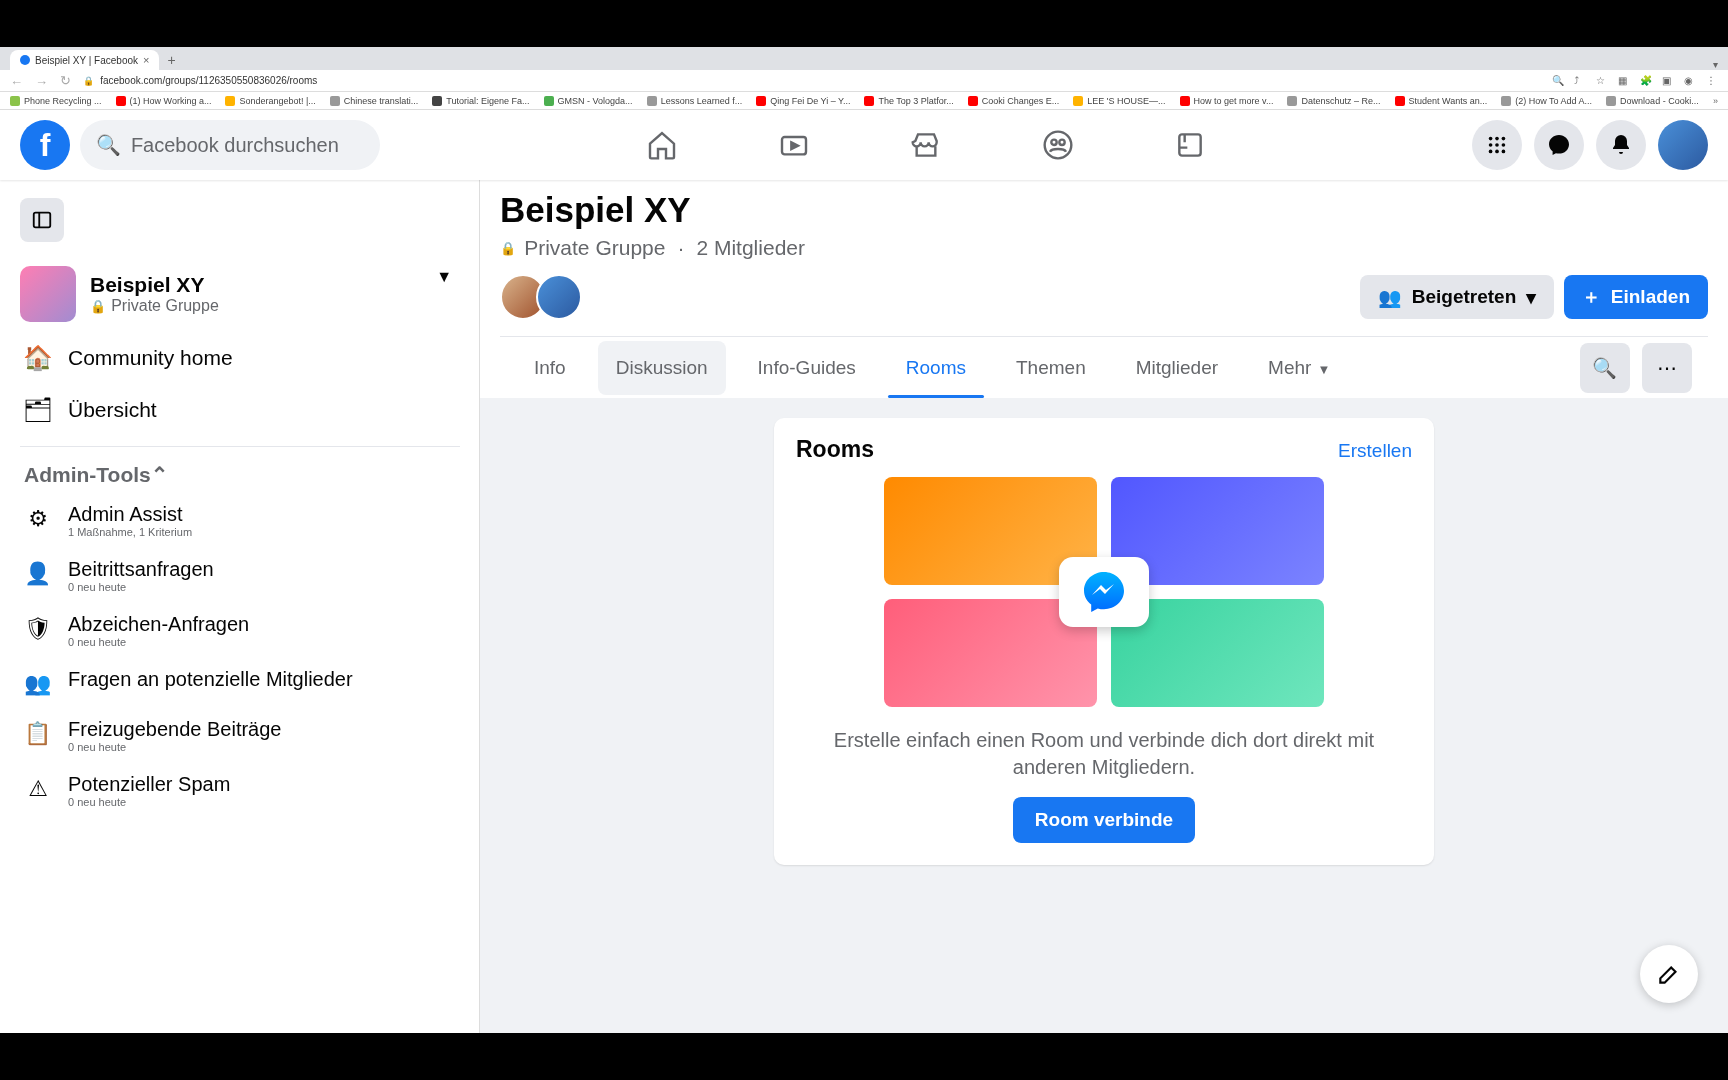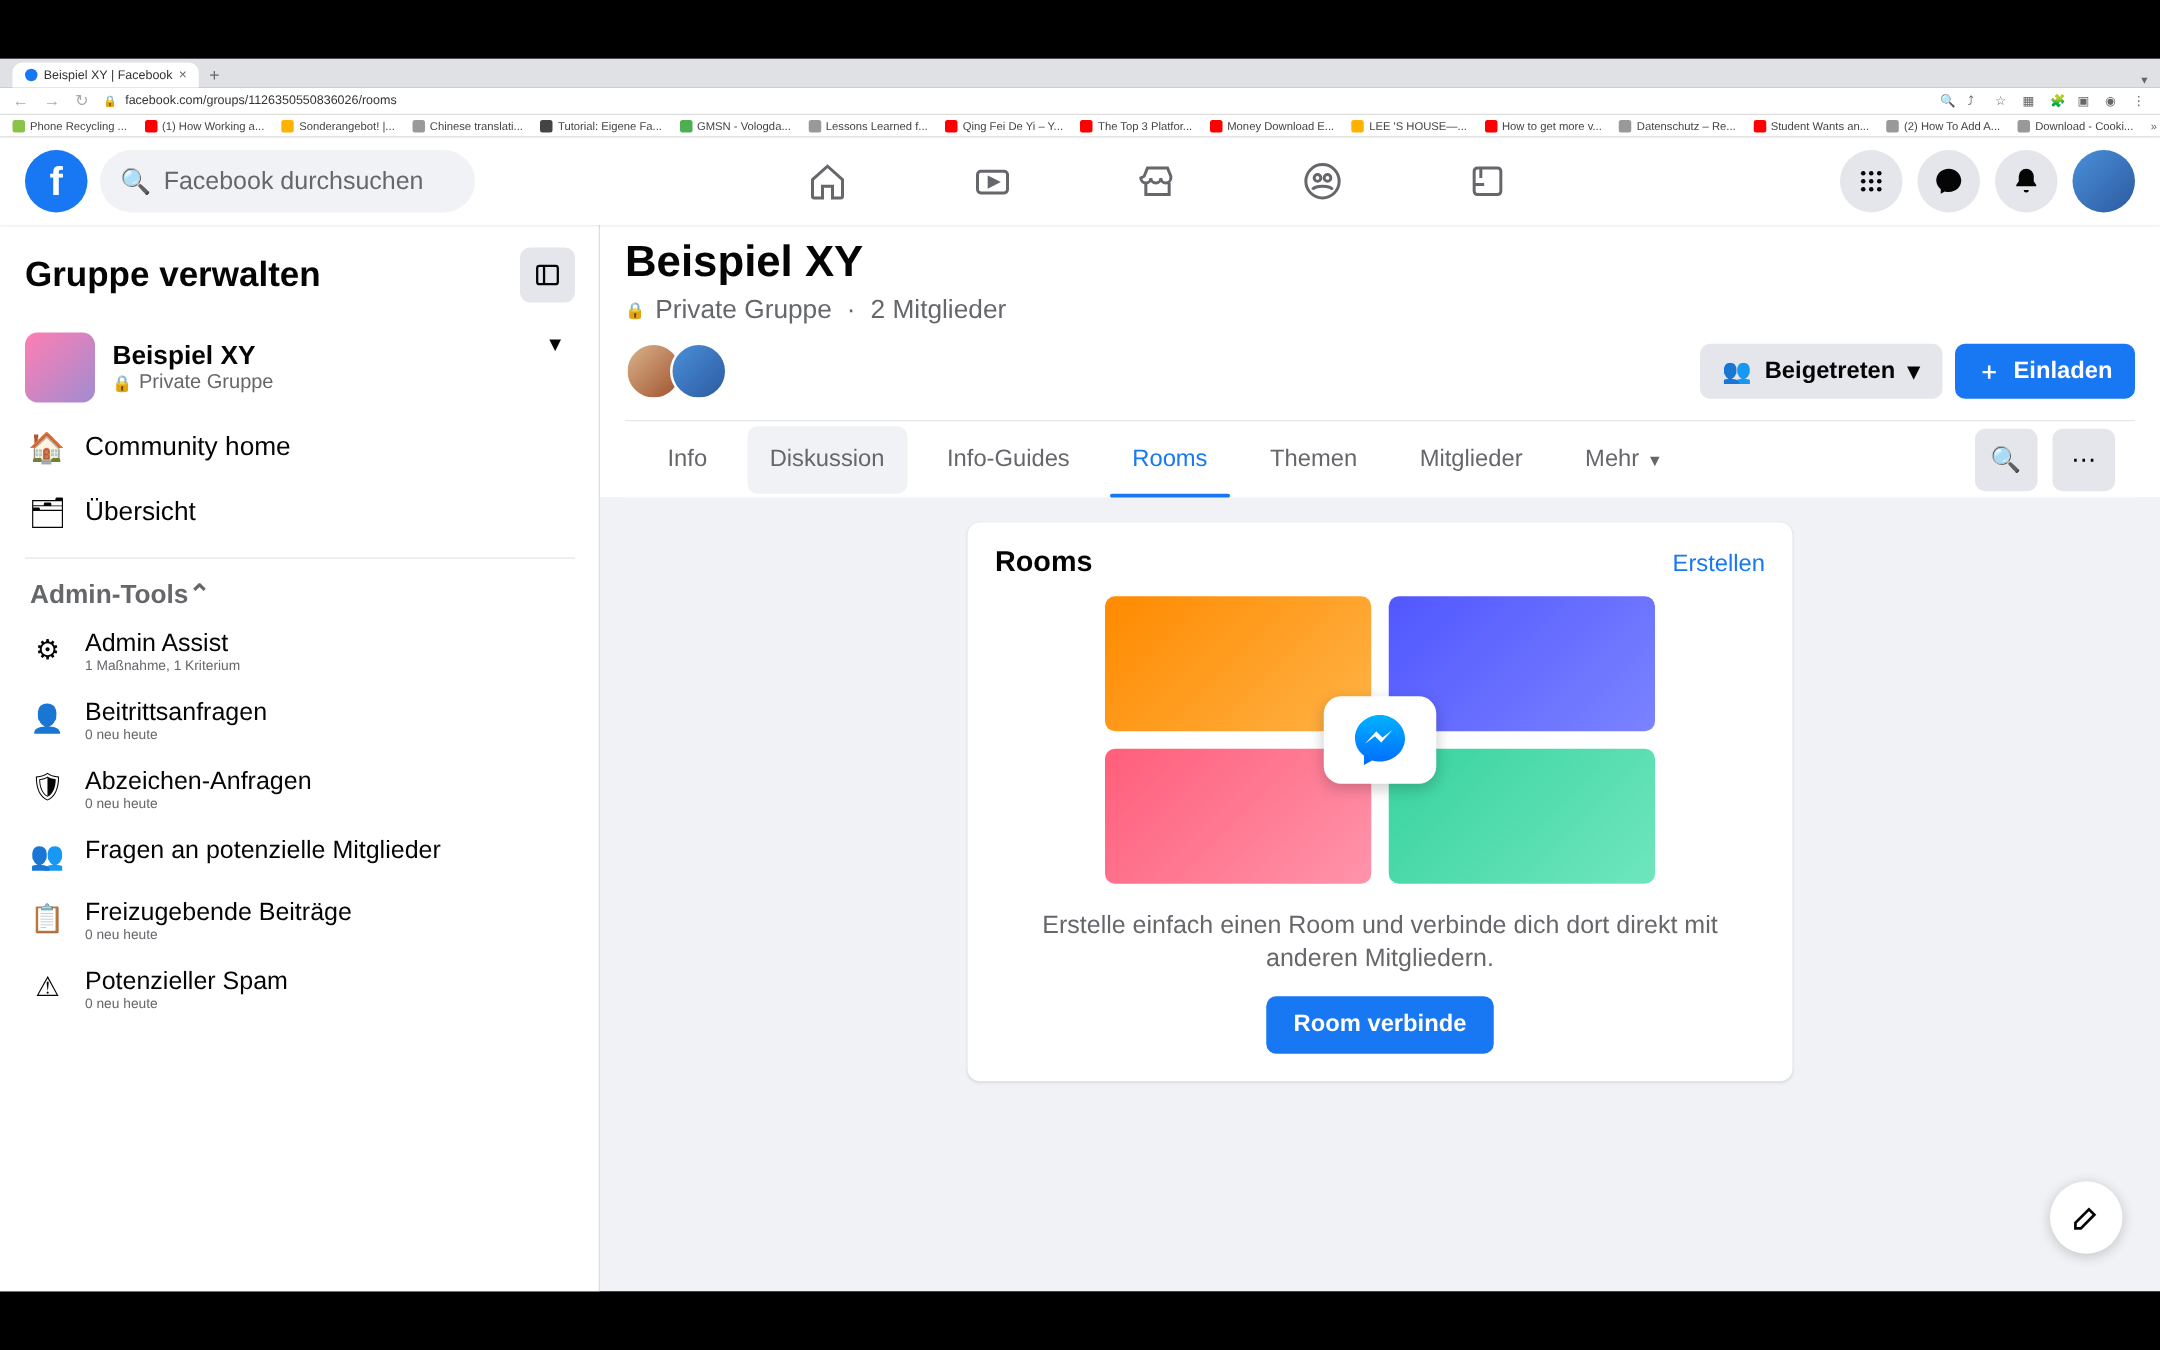--- a/index.html
+++ b/index.html
@@ -1,19 +1,19 @@
 <!DOCTYPE html>
 <html><head>
 <meta charset="utf-8">
 <style>
 * { box-sizing: border-box; margin: 0; padding: 0; }
 body { font-family: -apple-system, BlinkMacSystemFont, "Segoe UI", Helvetica, Arial, sans-serif; background: #000; width: 1728px; height: 1080px; overflow: hidden; }
 .letterbox-top, .letterbox-bottom { background: #000; height: 47px; width: 100%; }
 .letterbox-bottom { height: 47px; }
-.viewport { background: #737373; height: 986px; display: flex; flex-direction: column; }
+.viewport { background: #a21caf; height: 986px; display: flex; flex-direction: column; }
 
 
 .browser-tabs { height: 23px; background: #dfe1e5; display: flex; align-items: flex-end; padding-left: 10px; position: relative; }
 .tab { background: #fff; height: 20px; border-radius: 8px 8px 0 0; display: flex; align-items: center; padding: 0 10px; font-size: 10px; color: #333; gap: 5px; }
 .tab-favicon { width: 10px; height: 10px; background: #1877f2; border-radius: 50%; }
 .tab-close { color: #666; font-size: 11px; cursor: pointer; }
 .new-tab { color: #666; font-size: 14px; padding: 0 8px; height: 20px; display: flex; align-items: center; }
 .tab-dropdown { position: absolute; right: 10px; color: #666; font-size: 10px; }
 .browser-toolbar { height: 22px; background: #fff; border-bottom: 1px solid #ddd; display: flex; align-items: center; padding: 0 10px; gap: 12px; font-size: 10px; color: #666; }
 .nav-btn { color: #aaa; cursor: pointer; font-size: 13px; }
@@ -167,21 +167,21 @@
     <div class="bookmark">
         <span class="bm-icon" style="background:#f00"></span>
         <span>Qing Fei De Yi – Y...</span>
       </div>
     <div class="bookmark">
         <span class="bm-icon" style="background:#f00"></span>
         <span>The Top 3 Platfor...</span>
       </div>
     <div class="bookmark">
         <span class="bm-icon" style="background:#f00"></span>
-        <span>Money Download E...</span>
+        <span>Cooki Changes E...</span>
       </div>
     <div class="bookmark">
         <span class="bm-icon" style="background:#ffb300"></span>
         <span>LEE 'S HOUSE—...</span>
       </div>
     <div class="bookmark">
         <span class="bm-icon" style="background:#f00"></span>
         <span>How to get more v...</span>
       </div>
     <div class="bookmark">
@@ -268,21 +268,20 @@
             </svg>
           </div>
         <div class="avatar-hdr"></div>
       </div>
     </div>
 
     <div class="content-row">
 
       <div class="sidebar">
         <div class="sidebar-head">
-          <div class="sidebar-title">Gruppe verwalten</div>
           <div class="collapse-btn">
               <svg viewBox="0 0 24 24" width="22" height="22" fill="none" stroke="#050505" stroke-width="2">
                 <rect x="3" y="4" width="18" height="16" rx="2"></rect>
                 <path d="M9 4v16"></path>
               </svg>
             </div>
         </div>
         <div class="group-row">
           <div class="group-thumb"></div>
           <div class="group-info">

